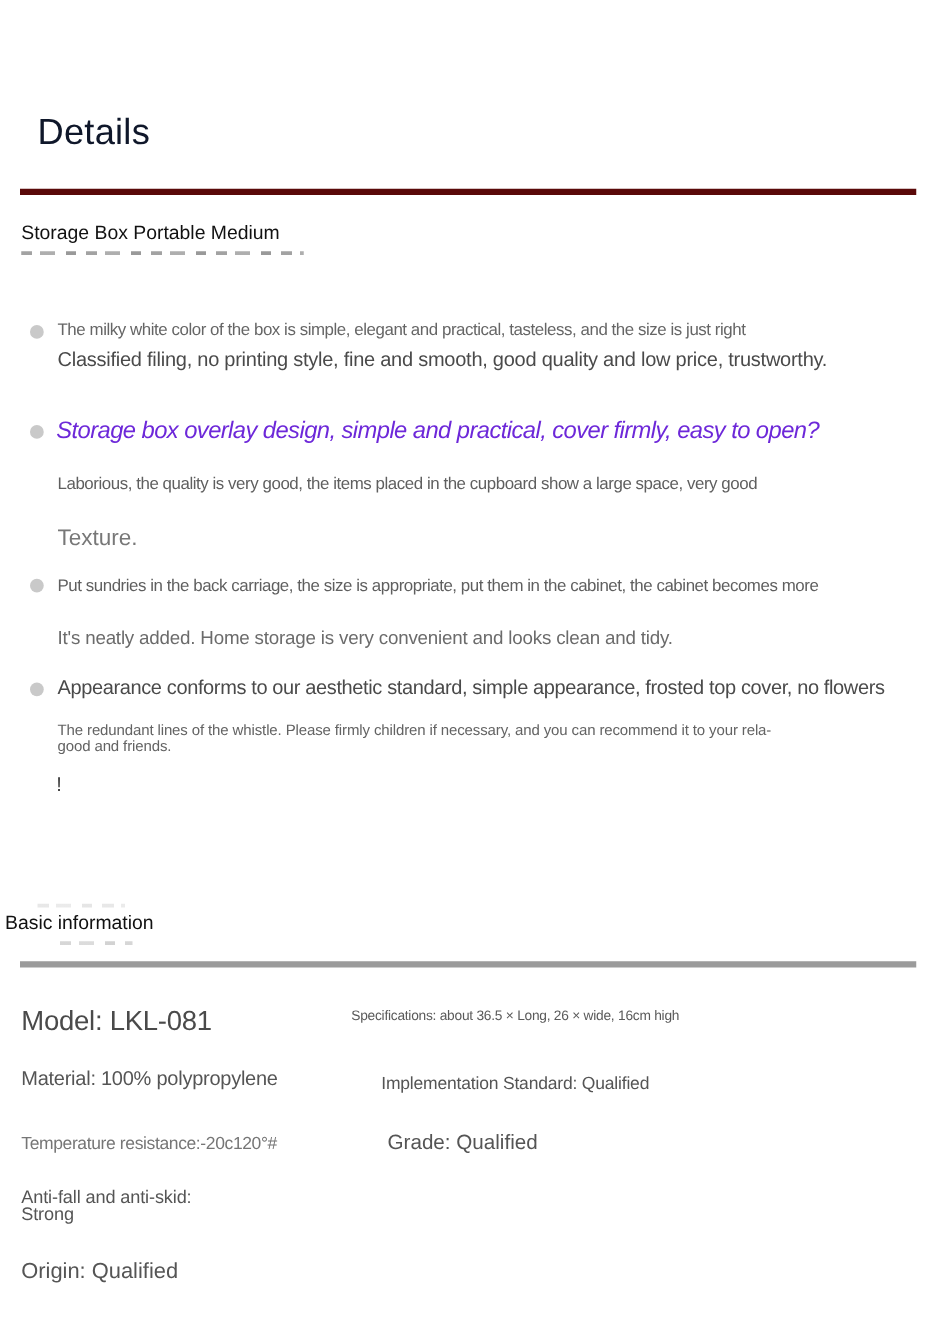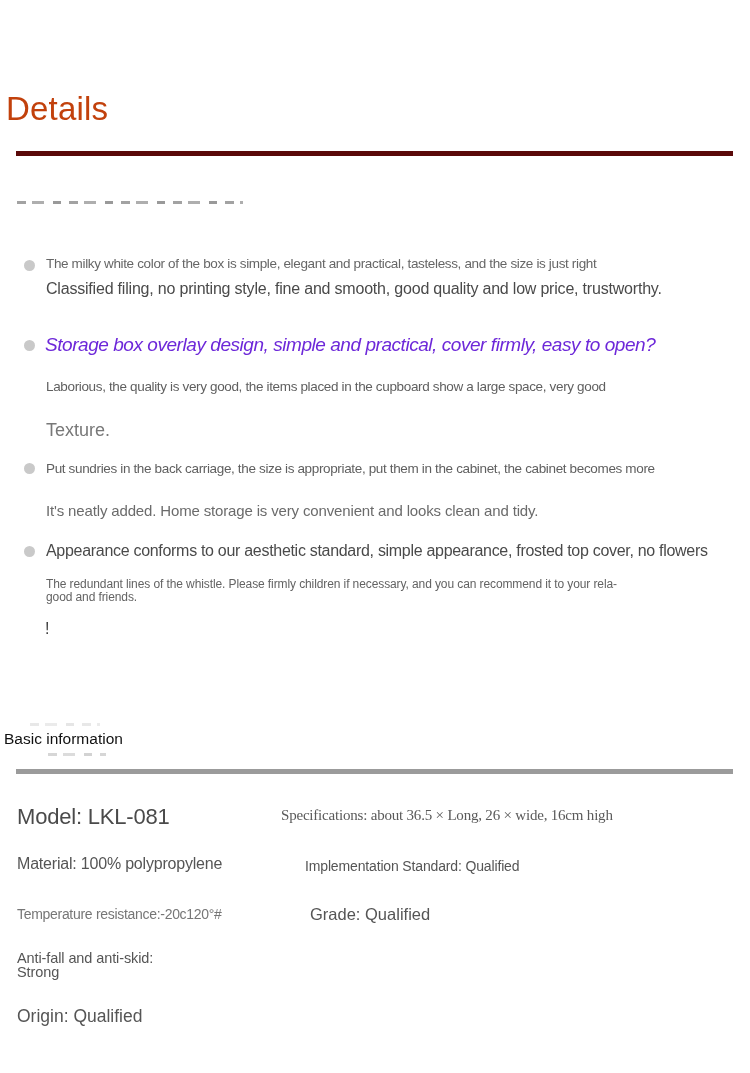--- a/index.html
+++ b/index.html
@@ -1,21 +1,21 @@
 <!DOCTYPE html>
 <html><head>
 <meta charset="utf-8">
 <style>
   * { margin:0; padding:0; box-sizing:border-box; }
   html,body { background:#ffffff; }
   body { font-family:"Liberation Sans","DejaVu Sans",sans-serif; }
   .screen { position:relative; width:750px; height:1073px; background:#fff; overflow:hidden; }
   .abs { position:absolute; white-space:nowrap; }
 
-  .details-title { left:6px; top:90px; font-size:33px; font-weight:500; color:#c2410c; letter-spacing:0.2px; }
+  .details-title { left:30px; top:90px; font-size:29px; font-weight:500; color:#0f172a; letter-spacing:0.2px; }
   .divider { position:absolute; left:16px; width:717px; height:5px; }
   .divider-red { top:151px; }
   .divider-gray { top:769px; }
 
   .product-title { left:17px; top:178px; font-size:15.5px; font-weight:500; color:#111; }
 
   .artifact { position:absolute; height:3px;
     background:repeating-linear-gradient(90deg,#8b8b8b 0 9px,transparent 9px 15px,#9a9a9a 15px 27px,transparent 27px 36px,#808080 36px 44px,transparent 44px 52px); }
   .artifact-1 { left:17px; top:201px; width:226px; opacity:.8; }
   .artifact-2 { left:48px; top:753px; width:58px; opacity:.35; }
@@ -42,37 +42,38 @@
   .b3-l1 { left:46px; top:461px; color:#5f5f5f; }
   .b3-l2 { left:46px; top:502px; }
   .b4-l1 { left:46px; top:542px; letter-spacing:-0.3px; }
   .b4-n1 { left:46px; top:578px; }
   .b4-n2 { left:46px; top:591px; }
   .exclaim { left:45px; top:620px; font-size:16px; color:#3d3d3d; }
 
   .basic-title { left:4px; top:730px; font-size:15.5px; font-weight:500; color:#111; }
 
   .spec-model { left:17px; top:804px; font-size:22px; color:#4a4a4a; letter-spacing:-0.2px; }
-  .spec-specs { left:281px; top:807px; font-size:15px; color:#5a5a5a; letter-spacing:-0.2px;font-family:Liberation Serif, serif; }
+  .spec-specs { left:281px; top:807px; font-size:11px; color:#5a5a5a; letter-spacing:-0.2px; }
   .spec-material { left:17px; top:855px; font-size:16px; color:#555; letter-spacing:-0.2px; }
   .spec-impl { left:305px; top:858px; font-size:14px; color:#555; letter-spacing:-0.15px; }
   .spec-temp { left:17px; top:906px; font-size:14px; color:#767676; letter-spacing:-0.3px; }
   .spec-grade { left:310px; top:905px; font-size:16.5px; color:#555; }
   .spec-antifall { left:17px; top:952px; font-size:14.5px; color:#555; line-height:13.5px; letter-spacing:-0.1px; }
   .spec-antifall span { display:block; }
   .spec-origin { left:17px; top:1006px; font-size:17.5px; color:#555; }
 </style>
 </head>
 <body>
 
 <div class="screen">
 
   <div class="abs details-title">Details</div>
   <div class="divider divider-red" style="background: rgb(90, 9, 9);"></div>
 
+  <div class="abs product-title">Storage Box Portable Medium</div>
   <div class="artifact artifact-1"></div>
 
   <div>
     <span class="dot dot-1" style="background: rgb(201, 201, 201);"></span>
     <div class="abs f-sm b1-l1">The milky white color of the box is simple, elegant and practical, tasteless, and the size is just right</div>
     <div class="abs f-md b1-l2">Classified filing, no printing style, fine and smooth, good quality and low price, trustworthy.</div>
 
     <span class="dot dot-2" style="background: rgb(201, 201, 201);"></span>
     <div class="abs f-lg-light b2-l1">Storage box overlay design, simple and practical, cover firmly, easy to open?</div>
     <div class="abs f-sm b2-l2">Laborious, the quality is very good, the items placed in the cupboard show a large space, very good</div>

